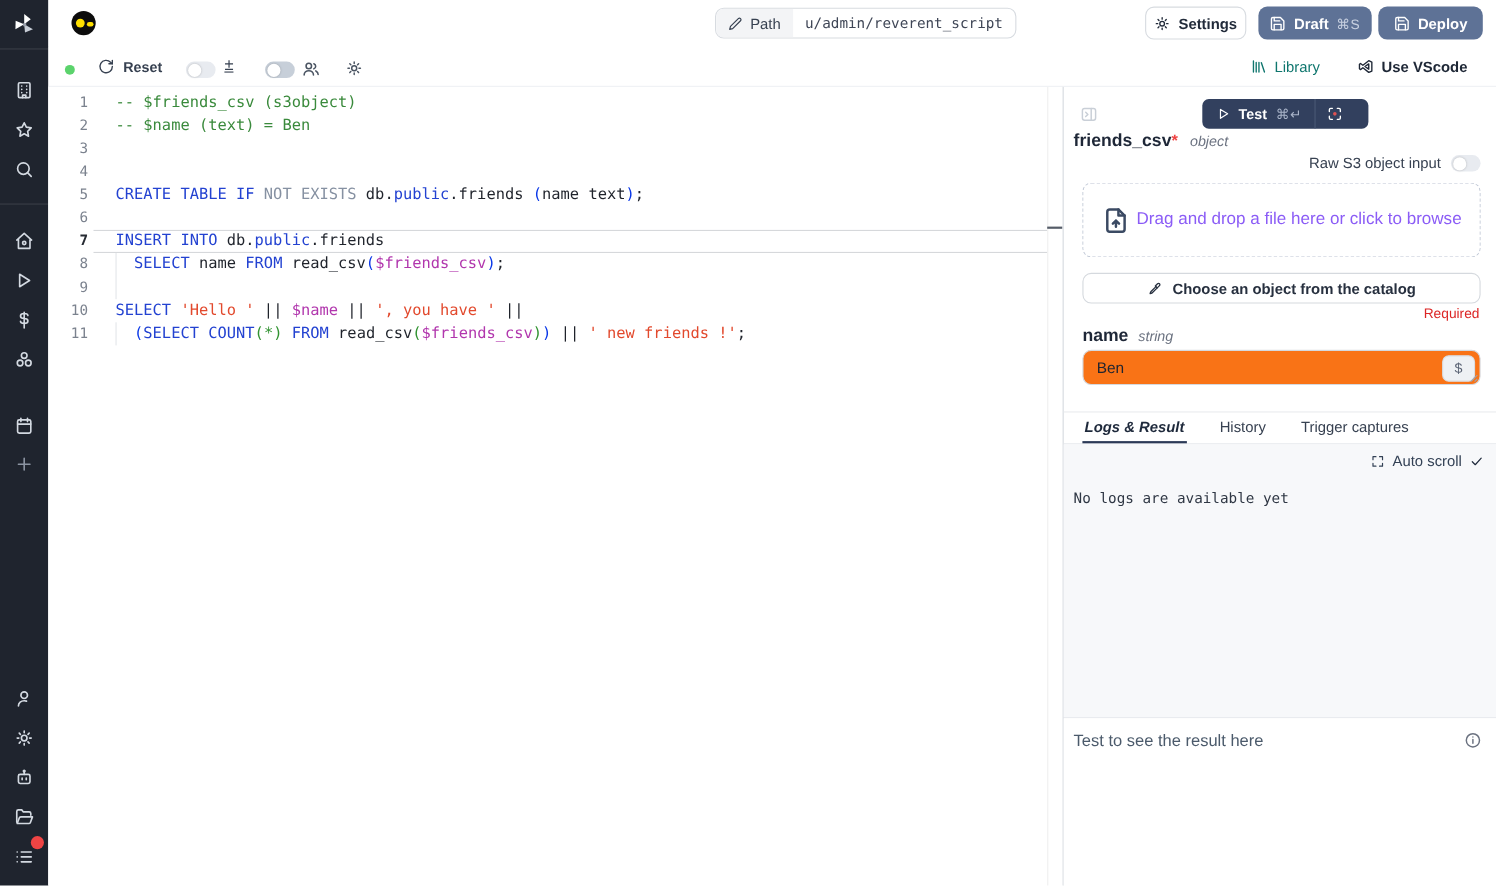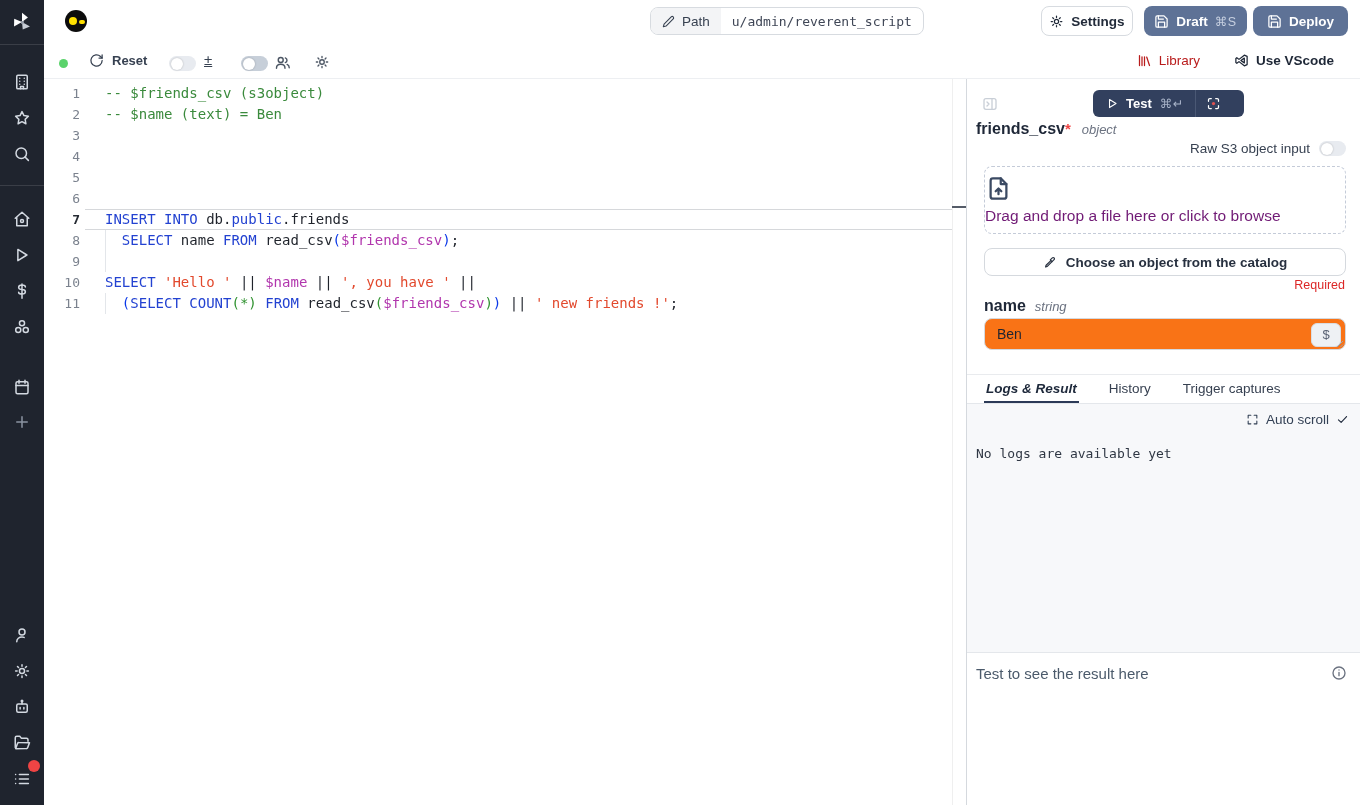--- a/index.html
+++ b/index.html
@@ -39,21 +39,21 @@
   #toolbar{position:absolute;left:44px;top:42px;width:1316px;height:37px;background:#fff;border-bottom:1px solid #edeff2;}
   #status-dot{position:absolute;left:15px;top:17px;width:9px;height:9px;border-radius:50%;background:#5bd36c;}
   #reset{position:absolute;left:45px;top:11px;display:flex;align-items:center;gap:8px;color:#374151;font-size:13px;font-weight:700;}
   .toggle{position:absolute;top:14px;width:27px;height:15px;border-radius:8px;}
   .toggle .knob{position:absolute;left:1.5px;top:1.5px;width:12px;height:12px;border-radius:50%;background:#fff;box-shadow:0 0 2px rgba(0,0,0,.25);}
   #toggle-diff{left:125px;background:#e8ebf0;}
   #toggle-ws{left:197px;background:#c7cfd9;}
   #pm{position:absolute;left:160px;top:9px;font-size:15px;color:#374151;text-decoration:underline;}
   .tb-ic{position:absolute;top:12px;color:#4b5563;}
   #toolbar-right{position:absolute;right:26px;top:0;height:36px;display:flex;align-items:center;gap:34px;}
-  .tr-item{display:flex;align-items:center;gap:7px;font-size:13.5px;color:#b91c1c;cursor:pointer;}
+  .tr-item{display:flex;align-items:center;gap:7px;font-size:13.5px;color:#0f766e;cursor:pointer;}
   .tr-item.bold{font-weight:700;color:#1e2736;}
 
   
   #content{position:absolute;left:44px;top:79px;width:1316px;height:726px;background:#fff;}
   
   #editor{position:absolute;left:0;top:0;width:922px;height:726px;background:#fff;}
   #code-rows{padding-top:4px;}
   .crow{display:flex;height:21px;line-height:21px;font-family:"DejaVu Sans Mono",monospace;font-size:14px;}
   .crow .ln{width:36px;text-align:right;color:#7b828e;font-size:13px;flex:none;}
   .crow .ln.lnact{color:#262b33;font-weight:bold;}
@@ -74,21 +74,21 @@
   #test-btn .kbd{margin-left:8px;color:#a9b4c9;}
   #test-btn .vdiv{width:1px;height:27px;background:#4a5874;margin-left:11px;}
   #field1{position:absolute;left:9px;top:41px;display:flex;align-items:baseline;gap:11px;}
   .fname{font-size:16px;font-weight:700;color:#1e2737;}
   .freq{color:#ef4444;font-weight:700;font-size:15px;}
   .ftype{font-size:13px;font-style:italic;color:#6b7280;}
   #raws3-row{position:absolute;right:14px;top:62px;display:flex;align-items:center;gap:9px;font-size:13.5px;color:#374151;}
   #raws3-toggle{position:relative;width:27px;height:15px;border-radius:8px;background:#e8ebf0;}
   #raws3-toggle .knob{position:absolute;left:1.5px;top:1.5px;width:12px;height:12px;border-radius:50%;background:#fff;box-shadow:0 0 2px rgba(0,0,0,.25);}
   #dropzone{position:absolute;left:17px;top:87px;width:362px;height:68px;border:1px dashed #c4cbd8;border-radius:8px;
-    display:flex;flex-direction:column;justify-content:center;gap:5px;color:#701a75;cursor:pointer;}
+    display:flex;flex-direction:row;align-items:center;justify-content:center;gap:5px;color:#8b5cf6;cursor:pointer;}
   #dropzone .dz-text{font-size:15.5px;}
   #catalog-btn{position:absolute;left:17px;top:169px;width:362px;height:28px;border:1px solid #d5d9de;border-radius:8px;background:#fff;
     display:flex;align-items:center;justify-content:center;gap:9px;font-size:13.5px;font-weight:700;color:#27303f;cursor:pointer;}
   #required-lbl{position:absolute;right:15px;top:199px;font-size:12.5px;color:#dc2626;}
   #field2{position:absolute;left:17px;top:218px;display:flex;align-items:baseline;gap:9px;}
   #name-input-wrap{position:absolute;left:17px;top:239px;width:362px;height:32px;border:1px solid #d5d9de;border-radius:8px;background:#f97316;}
   #name-input{position:absolute;left:0;top:0;width:320px;height:30px;border:none;outline:none;background:transparent;
     padding:0 12px;font-size:14px;color:#1f2430;font-family:"Liberation Sans",sans-serif;}
   #var-btn{position:absolute;right:4px;top:3.5px;width:30px;height:24px;background:#eef1f4;border:1px solid #d9dde2;border-radius:6px;
     font-size:13px;color:#596273;display:flex;align-items:center;justify-content:center;cursor:pointer;}
@@ -304,20 +304,21 @@
         </div>
         <div class="crow">
           <span class="ln">3</span>
           <span class="cd"></span>
         </div>
         <div class="crow">
           <span class="ln">4</span>
         </div>
         <div class="crow">
           <span class="ln">5</span>
+          <span class="cd"><span class="tk-kw">CREATE TABLE IF</span><span class="tk-gy"> NOT EXISTS</span><span class="tk-df"> db.</span><span class="tk-kw">public</span><span class="tk-df">.friends </span><span class="tk-p1">(</span><span class="tk-df">name text</span><span class="tk-p1">)</span><span class="tk-df">;</span></span>
         </div>
         <div class="crow">
           <span class="ln">6</span>
           <span class="cd"></span>
         </div>
         <div class="crow">
           <span class="ln lnact">7</span>
           <span class="cd"><span class="tk-kw">INSERT INTO</span><span class="tk-df"> db.</span><span class="tk-kw">public</span><span class="tk-df">.friends</span></span>
         </div>
         <div class="crow">

